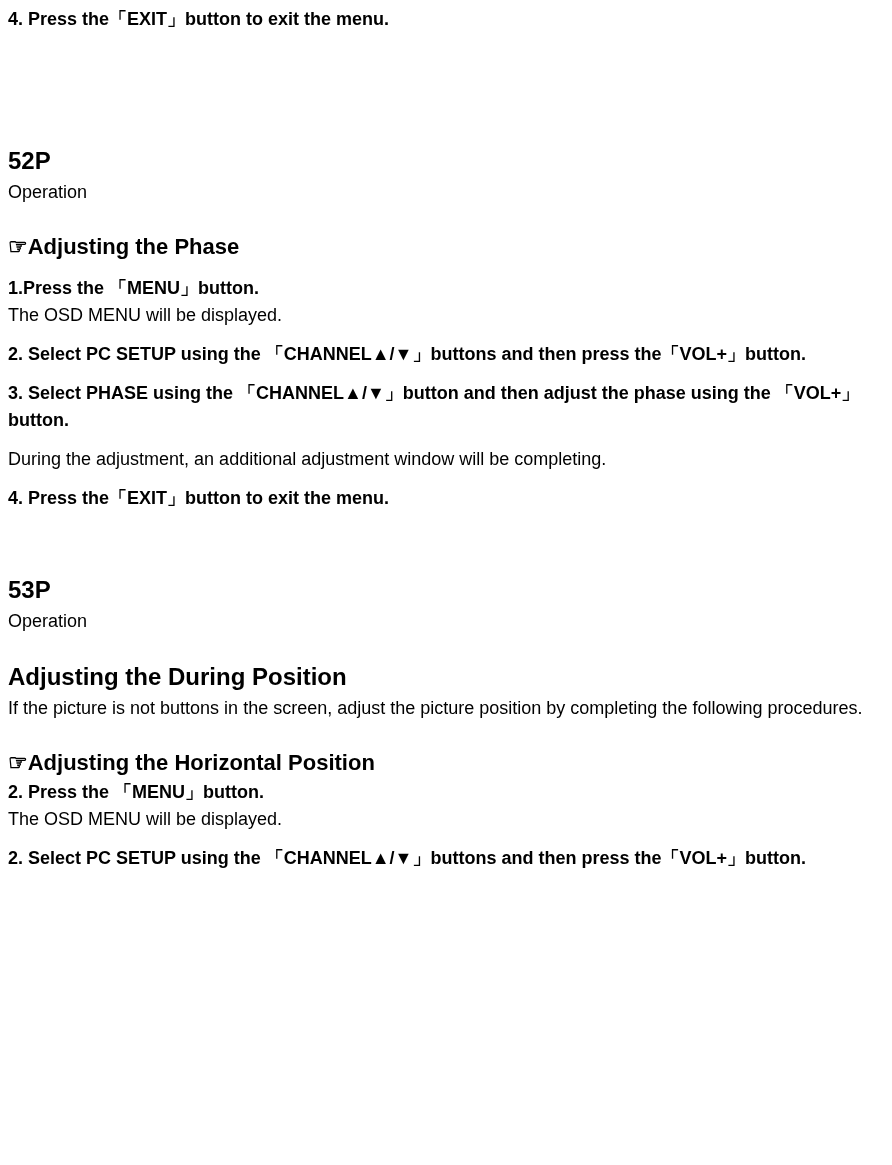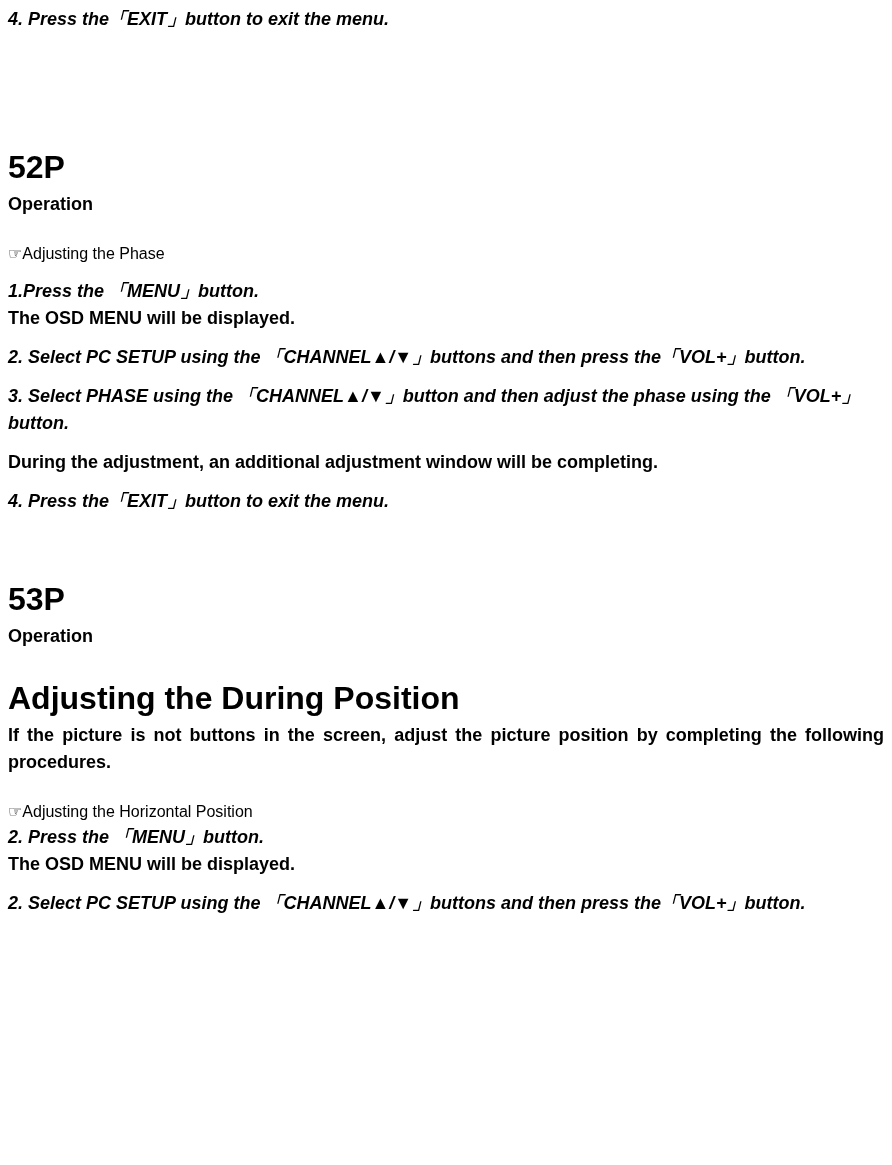--- a/index.html
+++ b/index.html
@@ -6,24 +6,24 @@
     margin: 0;
     padding: 6px 8px 20px 8px;
     font-family: Verdana, Geneva, sans-serif;
     font-size: 18px;
     line-height: 1.5;
     color: #000;
     background: #fff;
     width: 892px;
     box-sizing: border-box;
   }
-  .bold { font-weight: 700; font-style: italic; }
-  .heading-xl { font-size: 32px; font-weight: 700; }
-  .section-title { font-size: 16px; font-weight: 400; }
-  .body-text { font-weight: 700; }
+  .bold { font-weight: 700; }
+  .heading-xl { font-size: 24px; font-weight: 700; }
+  .section-title { font-size: 22px; font-weight: 700; }
+  .body-text { font-weight: 400; }
   .justify { text-align: justify; text-justify: inter-word; }
   .spacer-sm { height: 12px; }
   .spacer-md { height: 24px; }
   .spacer-lg { height: 48px; }
   .spacer-xl { height: 110px; }
 </style>
 </head>
 <body>
 
 <div class="bold">4. Press the「EXIT」button to exit the menu.</div>

